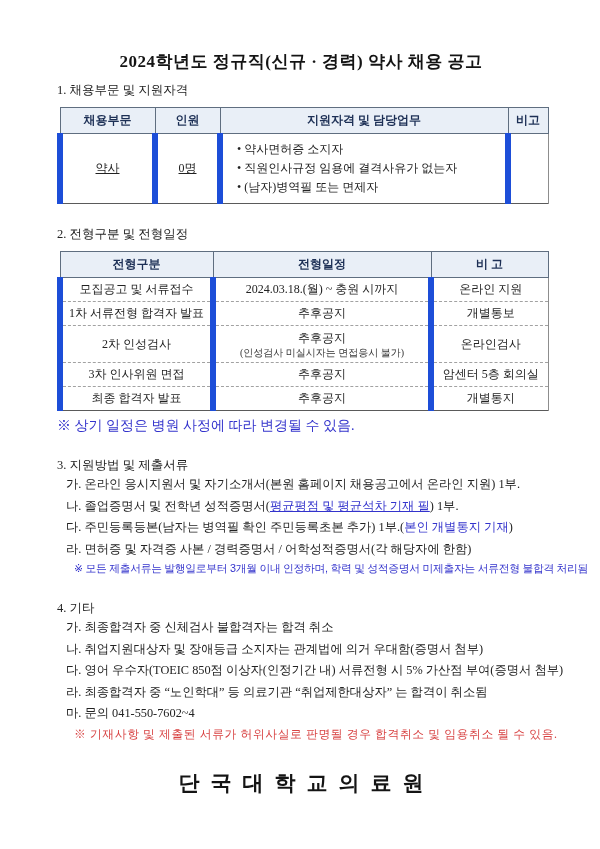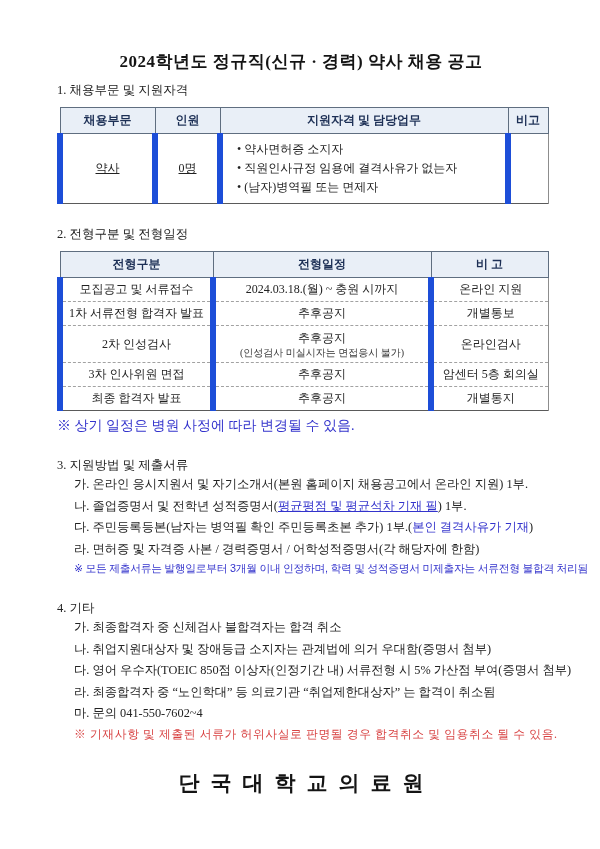--- a/index.html
+++ b/index.html
@@ -39,21 +39,21 @@
   .qual-line { font-size:12px; line-height:19px; }
   .qual-line::before { content:"• "; }
 
   
   .t2 td { height:24px; text-align:center; border-top:1px dashed #a2a2a2; }
   .t2 tr.tall td { height:37px; }
   .sched-sub { font-size:10px; line-height:11px; color:#333; }
 
   .note-blue { color:#3333cc; font-size:14px; margin-top:6px; }
 
-  .item { font-size:12.3px; line-height:21.5px; margin-left:17px; white-space:nowrap; }
+  .item { font-size:12.3px; line-height:21.5px; margin-left:9px; white-space:nowrap; }
   .inline-blue { color:#3333cc; }
   .inline-blue-u { color:#3333cc; text-decoration:underline;text-align:right; }
 
   .s3-note {
     font-family:"Liberation Sans","DejaVu Sans",sans-serif;
     color:#3333cc; font-size:10.8px; letter-spacing:-0.3px;
     margin-left:17px; margin-top:2px; white-space:nowrap;
   }
   .s4-note {
     color:#d84343; font-size:11.8px; letter-spacing:0.6px;
@@ -142,21 +142,21 @@
       <td>추후공지</td>
       <td>개별통지</td>
     </tr>
   </tbody>
     </table>
   <div class="note-blue">※ 상기 일정은 병원 사정에 따라 변경될 수 있음.</div>
 
   <div class="sec-heading sec3-heading">3. 지원방법 및 제출서류</div>
   <div class="item">가. 온라인 응시지원서 및 자기소개서(본원 홈페이지 채용공고에서 온라인 지원) 1부.</div>
   <div class="item"><span>나. 졸업증명서 및 전학년 성적증명서(</span><span class="inline-blue-u">평균평점 및 평균석차 기재 필</span><span>) 1부.</span></div>
-  <div class="item"><span>다. 주민등록등본(남자는 병역필 확인 주민등록초본 추가) 1부.(</span><span class="inline-blue">본인 결격사유가 기재</span><span>)</span></div>
+  <div class="item"><span>다. 주민등록등본(남자는 병역필 확인 주민등록초본 추가) 1부.(</span><span class="inline-blue">본인 개별통지 기재</span><span>)</span></div>
   <div class="item">라. 면허증 및 자격증 사본 / 경력증명서 / 어학성적증명서(각 해당자에 한함)</div>
   <div class="s3-note">※ 모든 제출서류는 발행일로부터 3개월 이내 인정하며, 학력 및 성적증명서 미제출자는 서류전형 불합격 처리됨</div>
 
   <div class="sec-heading sec4-heading">4. 기타</div>
   <div class="item">가. 최종합격자 중 신체검사 불합격자는 합격 취소</div>
   <div class="item">나. 취업지원대상자 및 장애등급 소지자는 관계법에 의거 우대함(증명서 첨부)</div>
   <div class="item">다. 영어 우수자(TOEIC 850점 이상자(인정기간 내) 서류전형 시 5% 가산점 부여(증명서 첨부)</div>
   <div class="item">라. 최종합격자 중 “노인학대” 등 의료기관 “취업제한대상자” 는 합격이 취소됨</div>
   <div class="item">마. 문의 041-550-7602~4</div>
   <div class="s4-note">※ 기재사항 및 제출된 서류가 허위사실로 판명될 경우 합격취소 및 임용취소 될 수 있음.</div>

